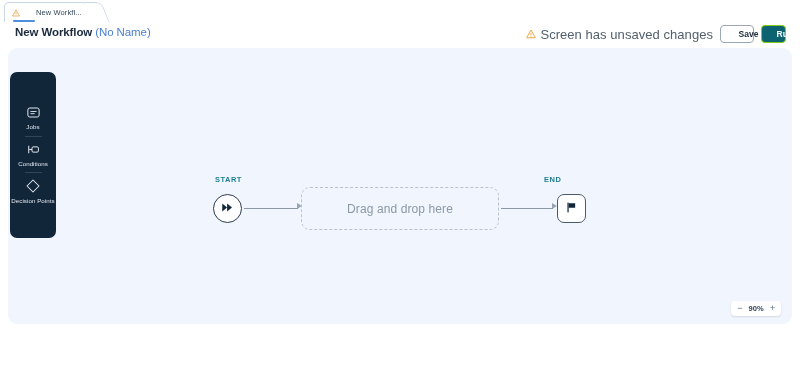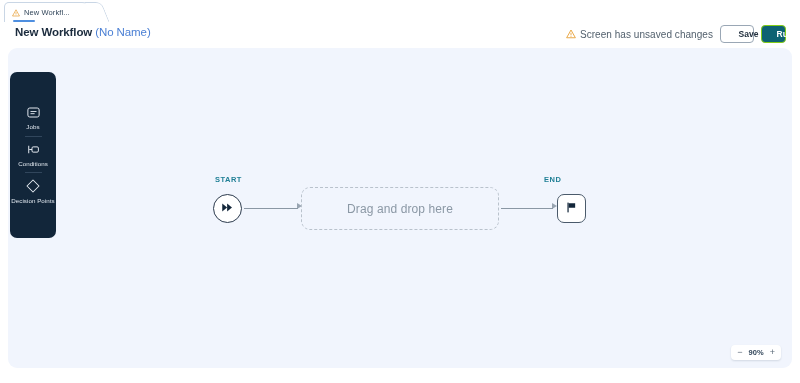--- a/index.html
+++ b/index.html
@@ -14,21 +14,21 @@
 
   
   .tabbar {
     position: absolute; top: 0; left: 0;
     width: 800px; height: 22px;
     background: #ffffff;
   }
   .tab {
     position: absolute; top: 2px; left: 4px;
     height: 20px; width: 92px;
-    display: flex; align-items: center; gap: 4px;
+    display: flex; align-items: center; gap: 16px;
     padding: 0 8px 0 7px;
     background: #ffffff;
     border: 1px solid #c9d6e5;
     border-bottom: none;
     border-radius: 5px 14px 0 0;
     transform: skewX(0deg);
   }
   .tab::after {
     content: "";
     position: absolute; right: -11px; top: -1px;
@@ -66,42 +66,42 @@
   .page-title .noname { color: #4a7fd4; font-weight: normal; }
 
   .header-right {
     position: absolute; right: 14px; top: 3px;
     display: flex; align-items: center; gap: 7px;
   }
   .unsaved {
     display: flex; align-items: center; gap: 4px;
   }
   .unsaved-text {
-    font-size: 10px; color: #52606d; letter-spacing: 0.05px;
+    font-size: 13px; color: #52606d; letter-spacing: 0.05px;
   }
   .btn {
     font-size: 8.5px; font-weight: bold;
     border-radius: 4px; cursor: pointer;
     height: 18px; display: flex; align-items: center; justify-content: center;
     letter-spacing: 0.1px;
     padding-left: 23px;
   }
   .btn-save {
     width: 34px; background: #ffffff;
     border: 1px solid #9aa7b5; color: #23313f;
   }
   .btn-run {
     width: 18px; background: #0d6272;
     border: 1px solid #84cc16; color: #ffffff;
   }
 
   
   .canvas {
     position: absolute; left: 8px; top: 48px;
-    width: 784px; height: 320px;
+    width: 784px; height: 276px;
     background: #f1f5fd;
     border-radius: 9px;
     overflow: hidden;
   }
 
   
   .sidebar {
     position: absolute; left: 10px; top: 72px;
     width: 46px; height: 166px;
     background: #12263a;

